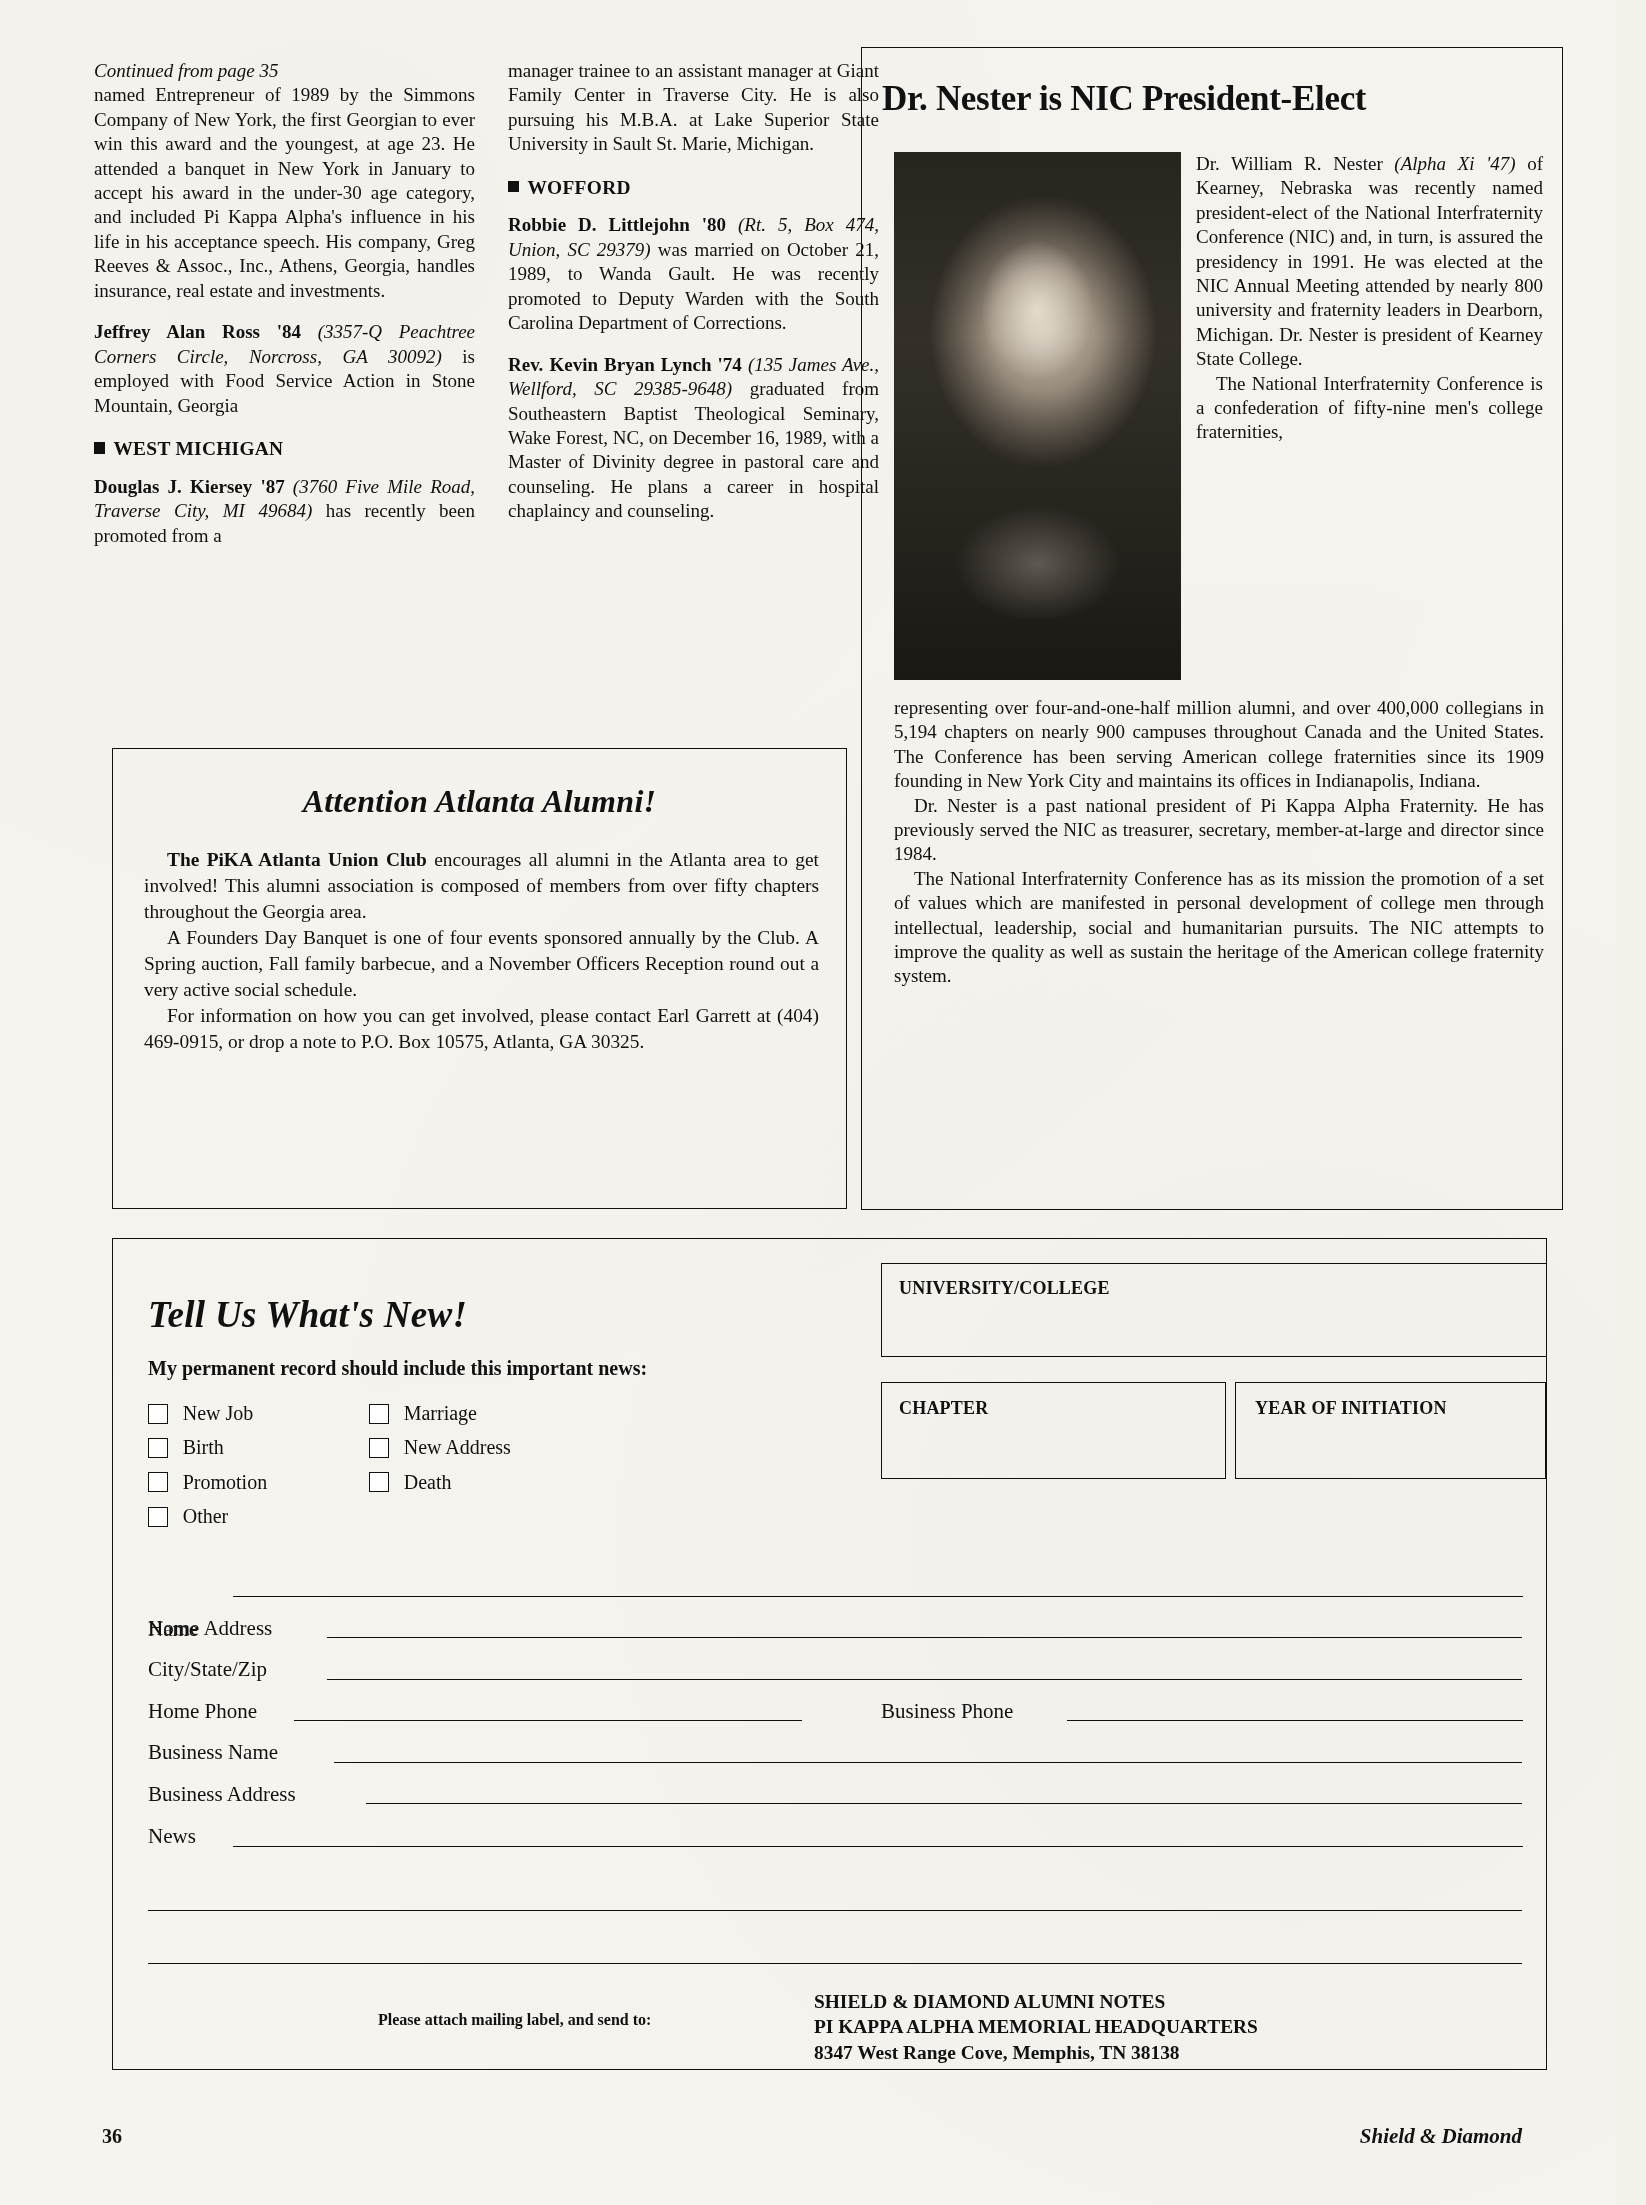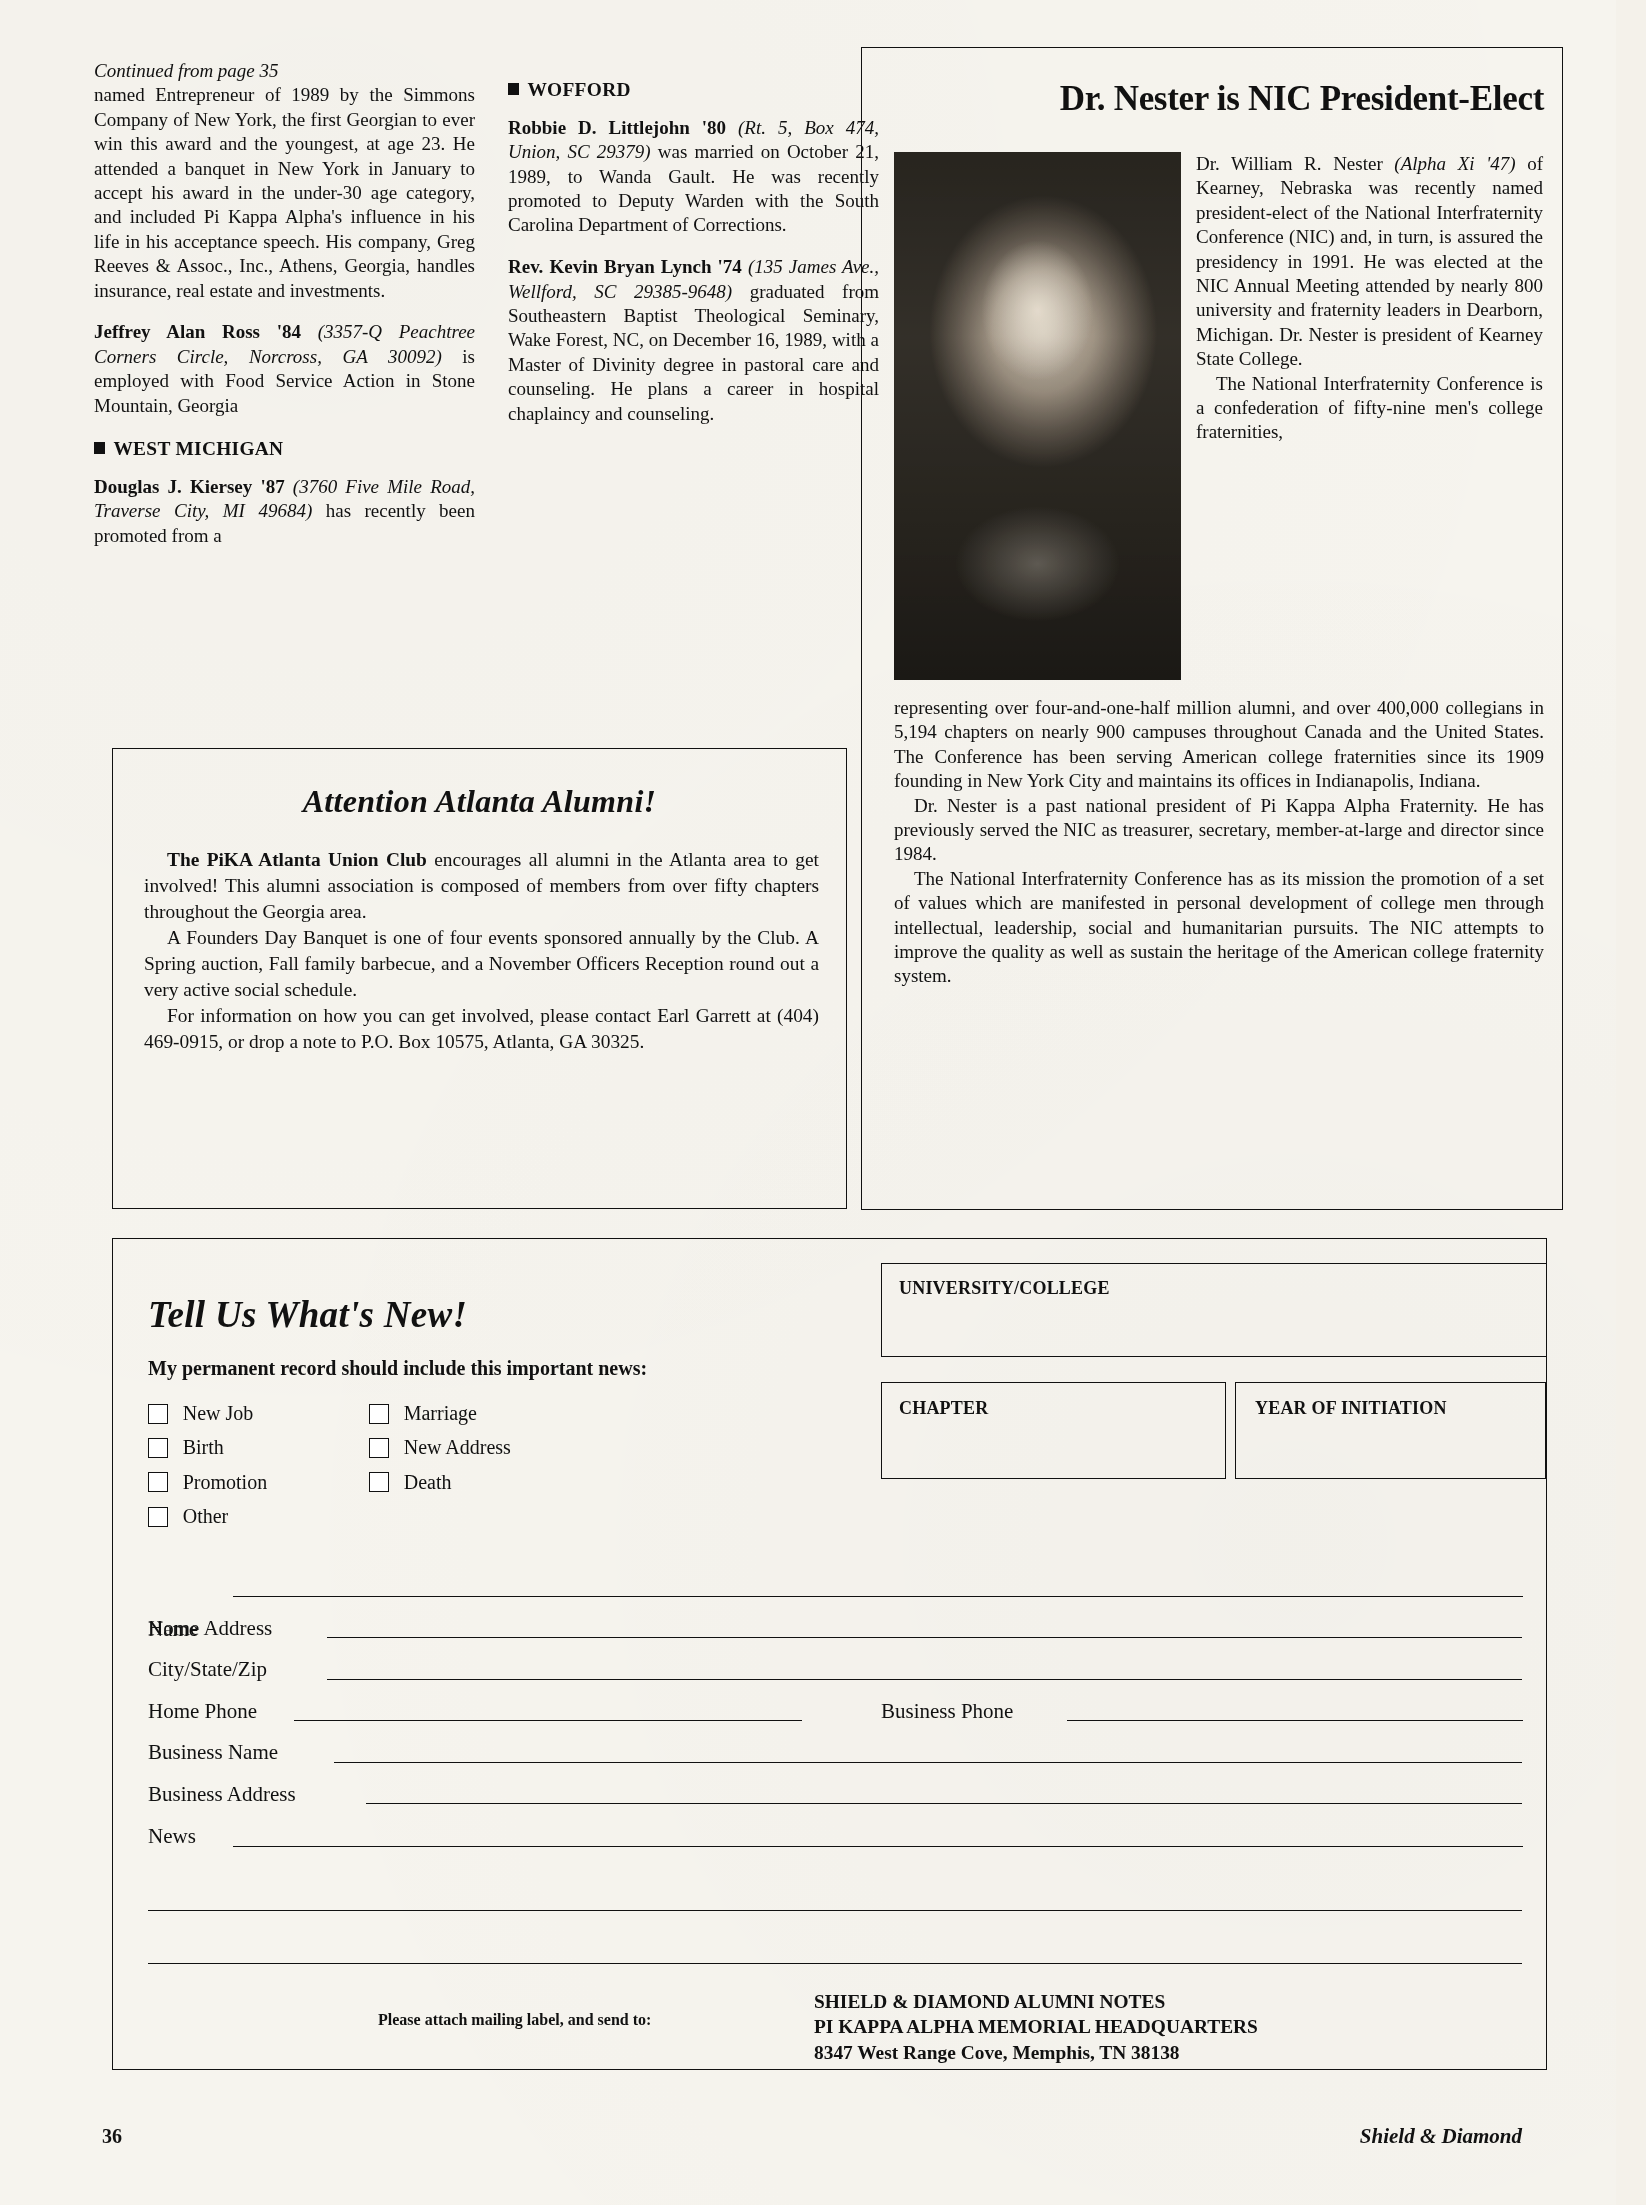--- a/index.html
+++ b/index.html
@@ -78,21 +78,21 @@
     width: 702px;
     height: 1163px;
     border: 1.3px solid #111;
     box-sizing: border-box;
   }
   .article-title {
     position: absolute;
     left: 882px;
     top: 79px;
     width: 662px;
-    text-align: right;
+    text-align: left;
     font-size: 35px;
     font-weight: bold;
     letter-spacing: -0.3px;
   }
   .photo {
     position: absolute;
     left: 894px;
     top: 152px;
     width: 287px;
     height: 528px;
@@ -307,20 +307,23 @@
         <p style="margin-top:0">named Entrepreneur of 1989 by the Simmons Company of New York, the first Georgian to ever win this award and the youngest, at age 23. He attended a banquet in New York in January to accept his award in the under-30 age category, and included Pi Kappa Alpha's influence in his life in his acceptance speech. His company, Greg Reeves &amp; Assoc., Inc., Athens, Georgia, handles insurance, real estate and investments.</p>
         <p><span class="bd">Jeffrey Alan Ross '84</span> <span class="it">(3357-Q Peachtree Corners Circle, Norcross, GA 30092)</span><span> is employed with Food Service Action in Stone Mountain, Georgia</span></p>
       </div>
       <div class="sec-head"><span class="sq"></span><span>WEST MICHIGAN</span></div>
       <div class="body-text">
         <p><span class="bd">Douglas J. Kiersey '87</span> <span class="it">(3760 Five Mile Road, Traverse City, MI 49684)</span><span> has recently been promoted from a</span></p>
       </div>
     </div>
 
     <div class="col col2">
+      <div class="body-text">
+        <p>manager trainee to an assistant manager at Giant Family Center in Traverse City. He is also pursuing his M.B.A. at Lake Superior State University in Sault St. Marie, Michigan.</p>
+      </div>
       <div class="sec-head"><span class="sq"></span><span>WOFFORD</span></div>
       <div class="body-text">
         <p><span class="bd">Robbie D. Littlejohn '80</span> <span class="it">(Rt. 5, Box 474, Union, SC 29379)</span><span> was married on October 21, 1989, to Wanda Gault. He was recently promoted to Deputy Warden with the South Carolina Department of Corrections.</span></p>
         <p><span class="bd">Rev. Kevin Bryan Lynch '74</span> <span class="it">(135 James Ave., Wellford, SC 29385-9648)</span><span> graduated from Southeastern Baptist Theological Seminary, Wake Forest, NC, on December 16, 1989, with a Master of Divinity degree in pastoral care and counseling. He plans a career in hospital chaplaincy and counseling.</span></p>
       </div>
     </div>
   </div>
 
   <div class="article-box"></div>
   <div class="article-title">Dr. Nester is NIC President-Elect</div>

